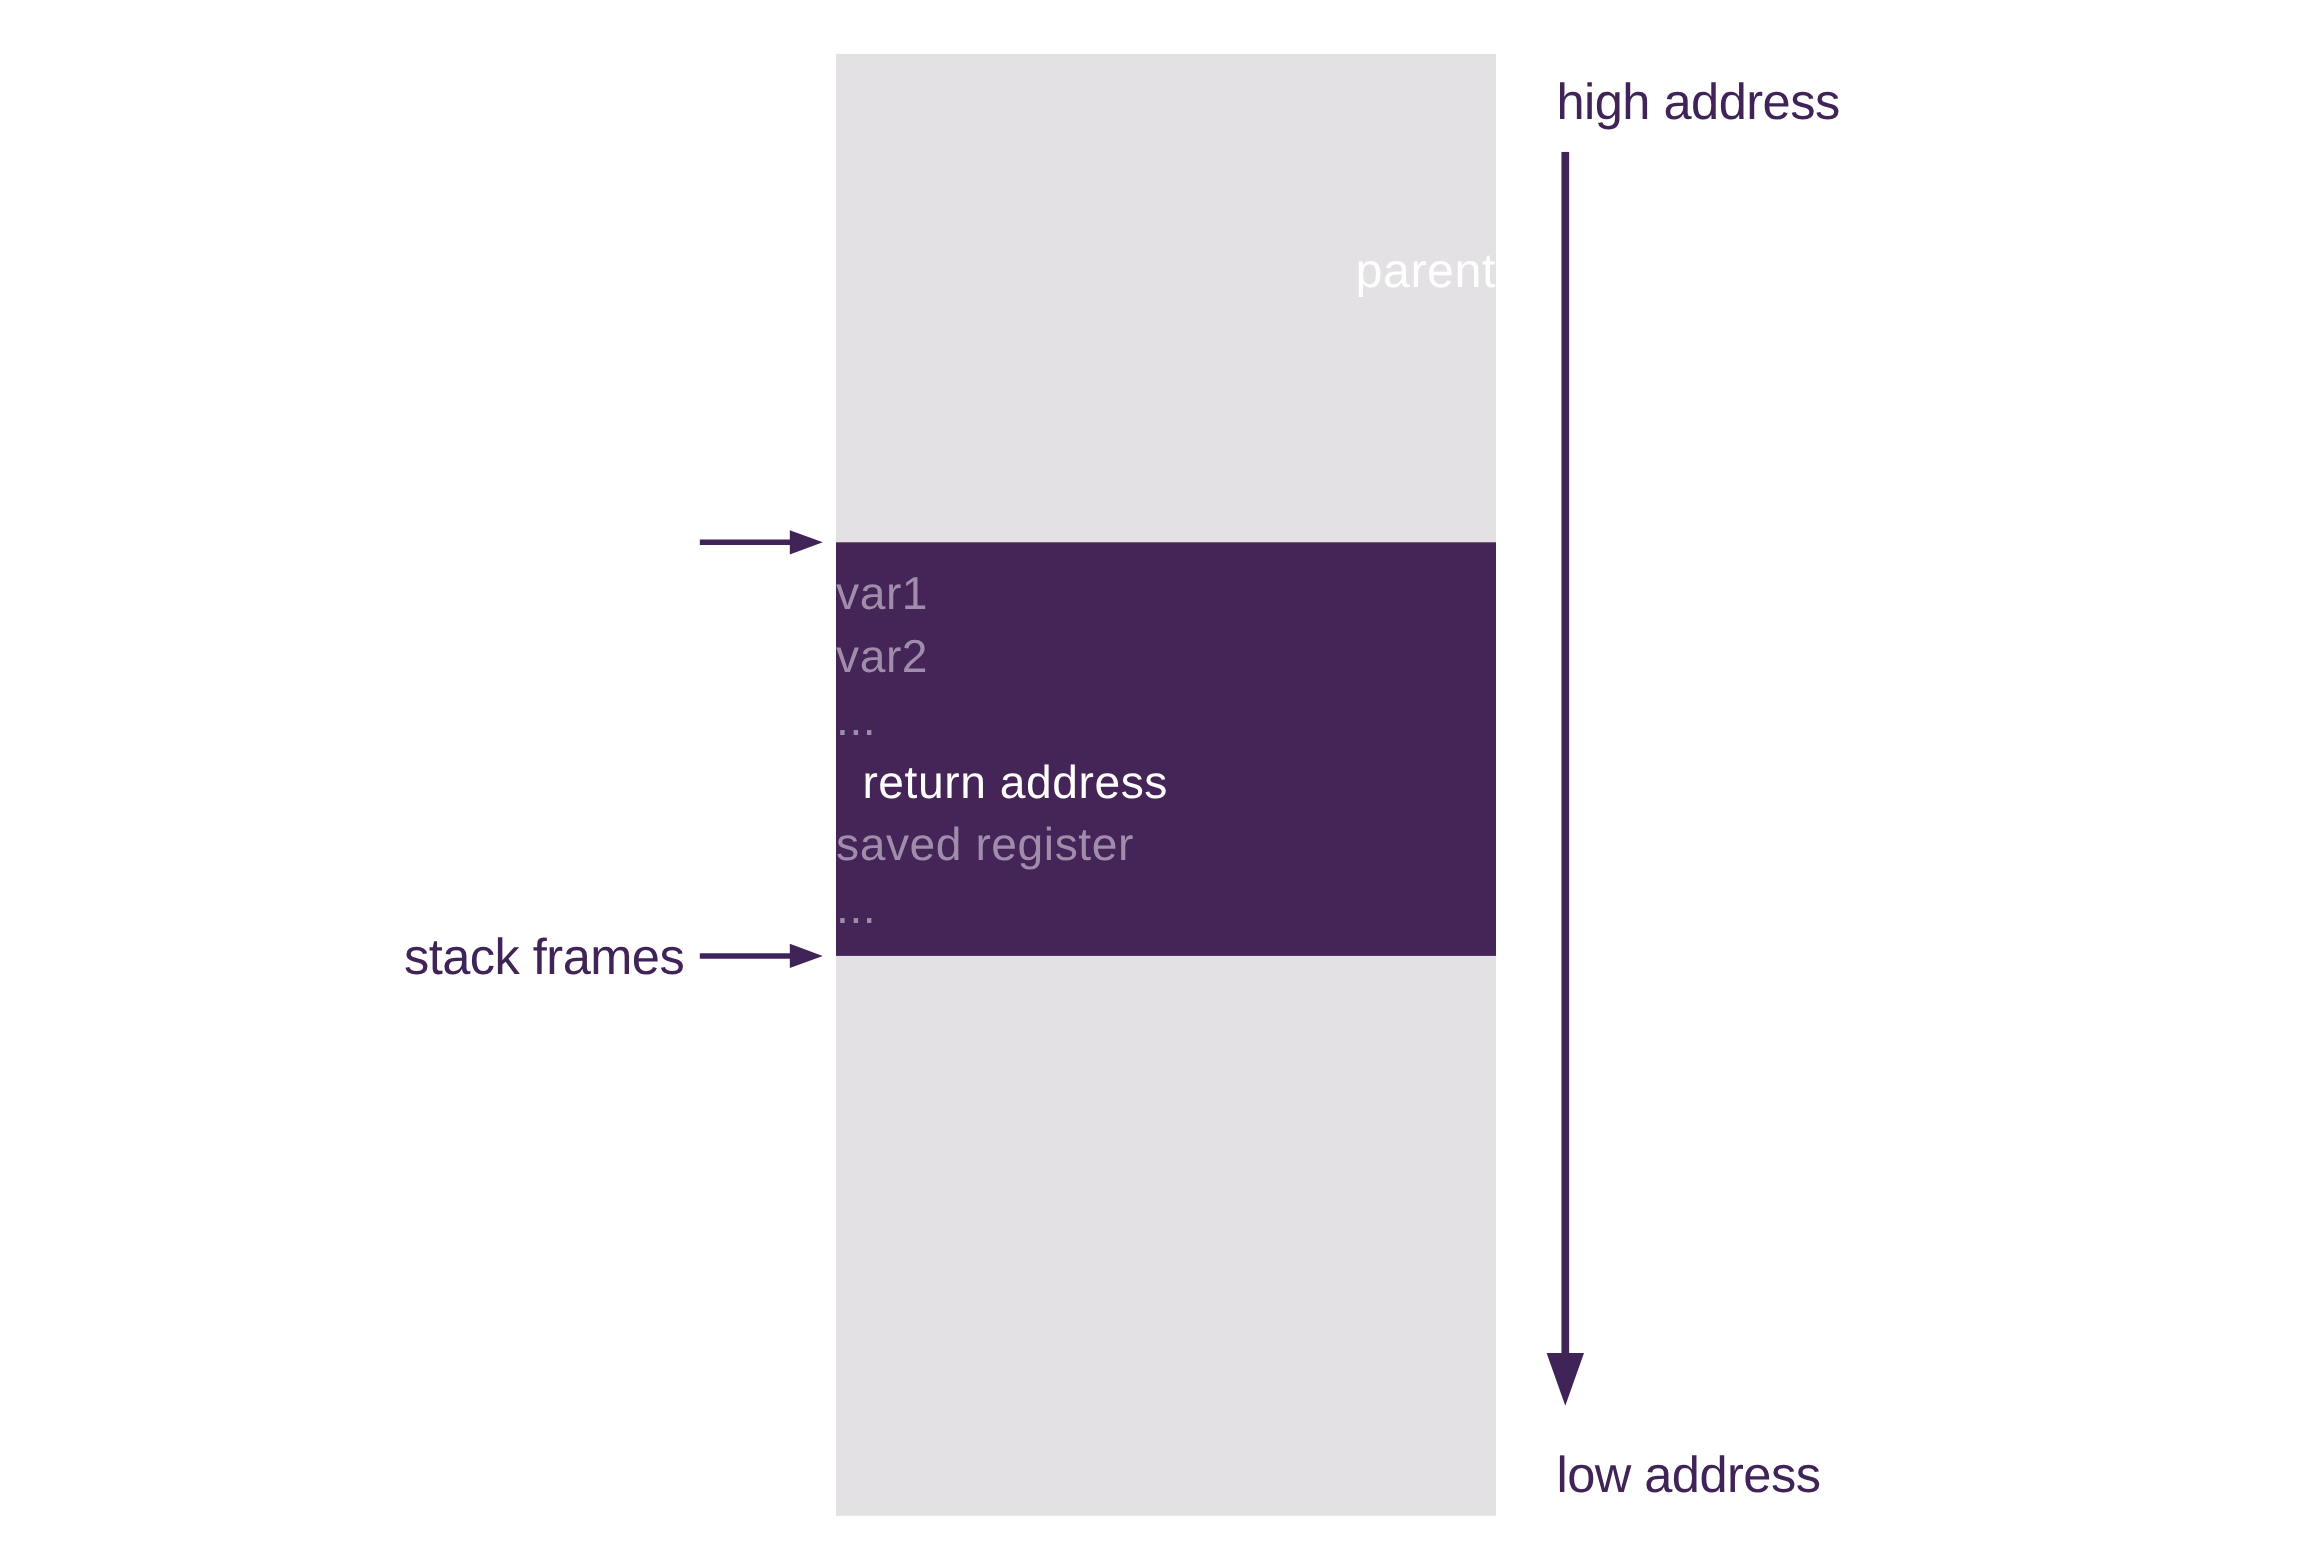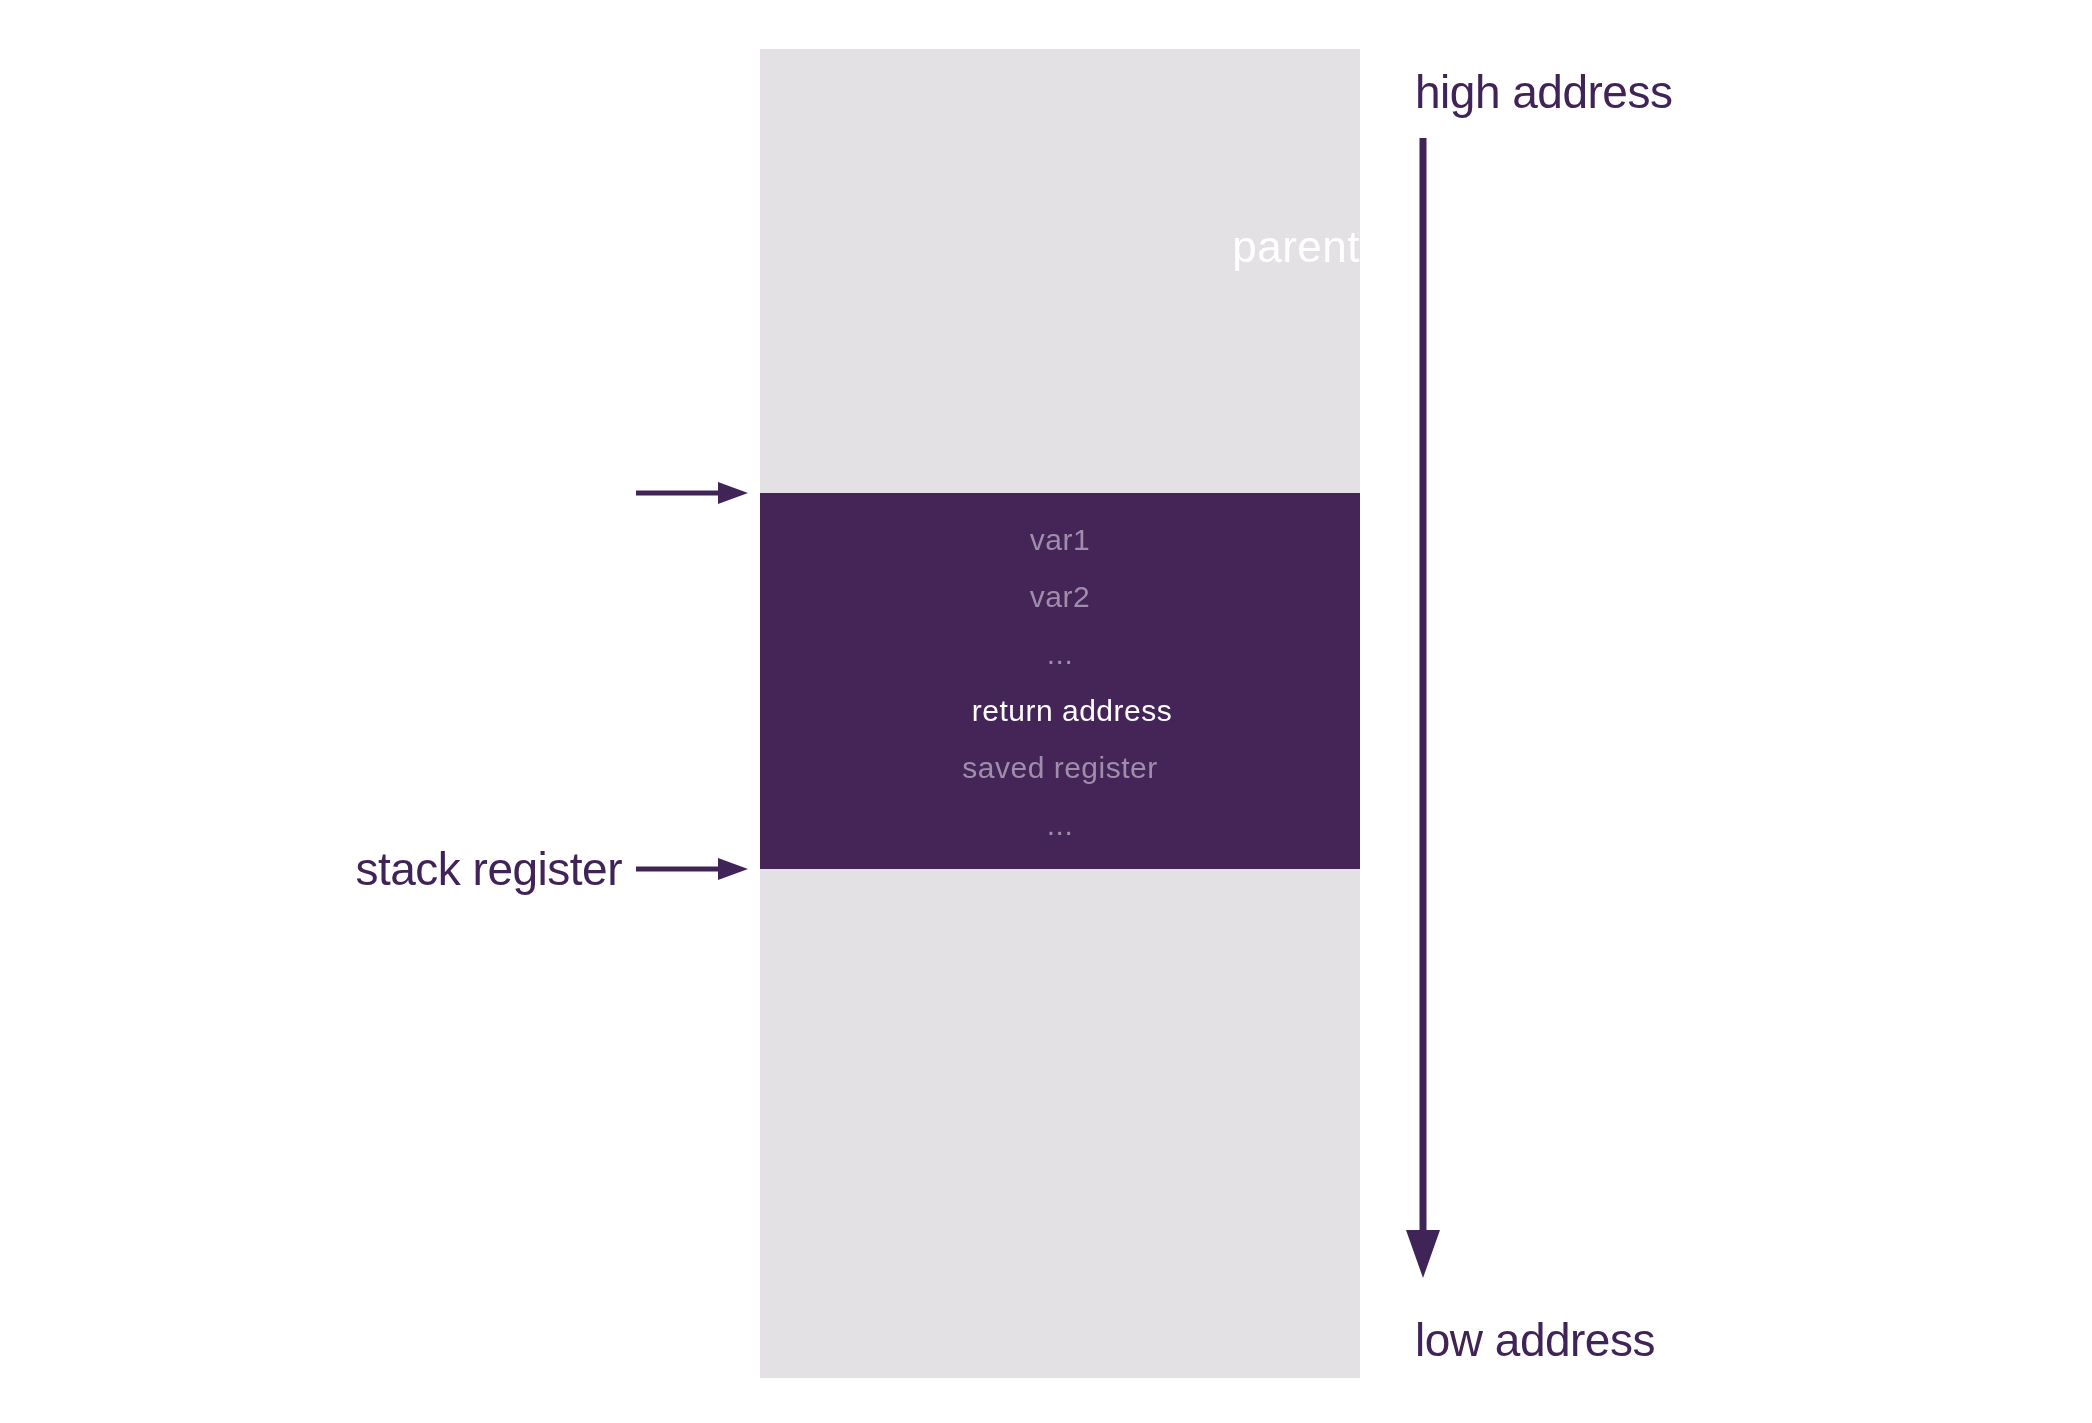--- a/index.html
+++ b/index.html
@@ -53,22 +53,22 @@
     position: absolute;
     left: 760px;
     top: 493px;
     width: 600px;
     height: 376px;
     background: var(--frame-fill);
     padding-top: 18px;
   }
   .frame-line {
     width: 100%;
-    text-align: center;
-    font-size: 30px;
+    text-align: left;
+    font-size: 42px;
     line-height: 57px;
     color: var(--muted-text);
     letter-spacing: 0.5px;
   }
   .frame-line.strong {
     color: var(--emphasis-text);
     padding-left: 24px;
   }
 
   
@@ -135,21 +135,21 @@
     <div class="frame-line strong">return address</div>
     <div class="frame-line muted">saved register</div>
     <div class="frame-line muted">...</div>
   </div>
 
   <svg class="h-arrow base" viewBox="0 0 112 26" aria-hidden="true">
     <line x1="0" y1="13" x2="86" y2="13" stroke="currentColor" stroke-width="5"></line>
     <polygon points="82,2 112,13 82,24" fill="currentColor"></polygon>
   </svg>
 
-  <div class="pointer-label stack">stack register</div>
+  <div class="pointer-label stack">stack frames</div>
   <svg class="h-arrow stack" viewBox="0 0 112 26" aria-hidden="true">
     <line x1="0" y1="13" x2="86" y2="13" stroke="currentColor" stroke-width="5"></line>
     <polygon points="82,2 112,13 82,24" fill="currentColor"></polygon>
   </svg>
 
   <div class="address-label high">high address</div>
   <svg class="v-arrow" viewBox="0 0 44 1140" aria-hidden="true">
     <line x1="22" y1="0" x2="22" y2="1096" stroke="currentColor" stroke-width="7"></line>
     <polygon points="5,1092 39,1092 22,1140" fill="currentColor"></polygon>
   </svg>

